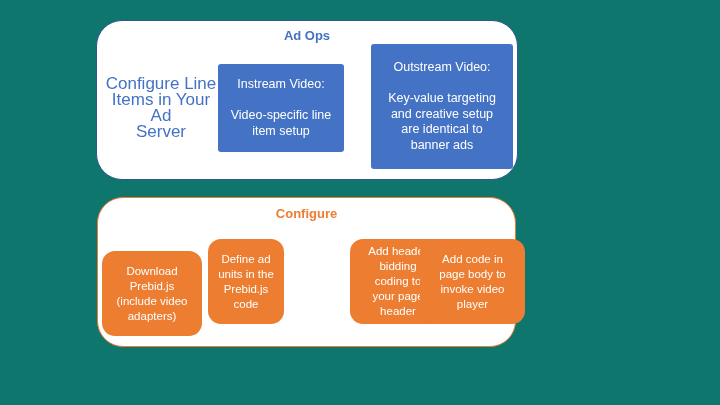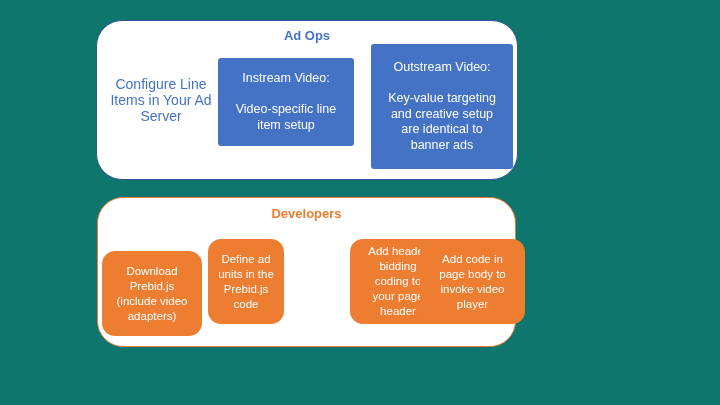--- a/index.html
+++ b/index.html
@@ -39,21 +39,21 @@
     font-size: 13px;
     line-height: 16px;
   }
   .adops .group-title { top: 7px; color: #4472C4; }
   .devs  .group-title { top: 8px; color: #ED7D31; }
   .side-note {
     position: absolute;
     left: 4px; top: 55px;
     width: 120px;
     color: #4472C4;
-    font-size: 14px;
+    font-size: 17px;
     line-height: 16px;
     text-align: center;
     white-space: pre-line;
   }
   .node {
     position: absolute;
     display: flex;
     align-items: center;
     justify-content: center;
     text-align: center;
@@ -66,21 +66,21 @@
     border-radius: 3px;
     font-size: 12.5px;
     line-height: 15.5px;
   }
   .node.orange {
     background: #ED7D31;
     border-radius: 13px;
     font-size: 11.5px;
     line-height: 15px;
   }
-  .instream  { left: 121px; top: 37px; width: 136px; height: 88px; }
+  .instream  { left: 121px; top: 43px; width: 126px; height: 88px; }
   .outstream { left: 274px; top: 23px; width: 142px; height: 125px; }
   .devbox { top: 41px; height: 85px; }
   .devbox.b0 { left: 4px;   width: 100px; margin-top: 12px; }
   .devbox.b1 { left: 110px; width: 76px; }
   .devbox.b2 { left: 216px; width: 96px; margin-left: 36px; }
   .devbox.b3 { left: 322px; width: 105px; }
 </style>
 </head>
 <body>
 
@@ -97,21 +97,21 @@
 item setup</div>
     <div class="node blue outstream">Outstream Video:
 
 Key-value targeting
 and creative setup
 are identical to
 banner ads</div>
   </div>
 
   <div class="group devs">
-    <div class="group-title">Developers</div>
+    <div class="group-title">Configure</div>
     <div class="node orange devbox b0">Download
 Prebid.js
 (include video
 adapters)</div>
     <div class="node orange devbox b1">Define ad
 units in the
 Prebid.js
 code</div>
     <div class="node orange devbox b2">Add header
 bidding

